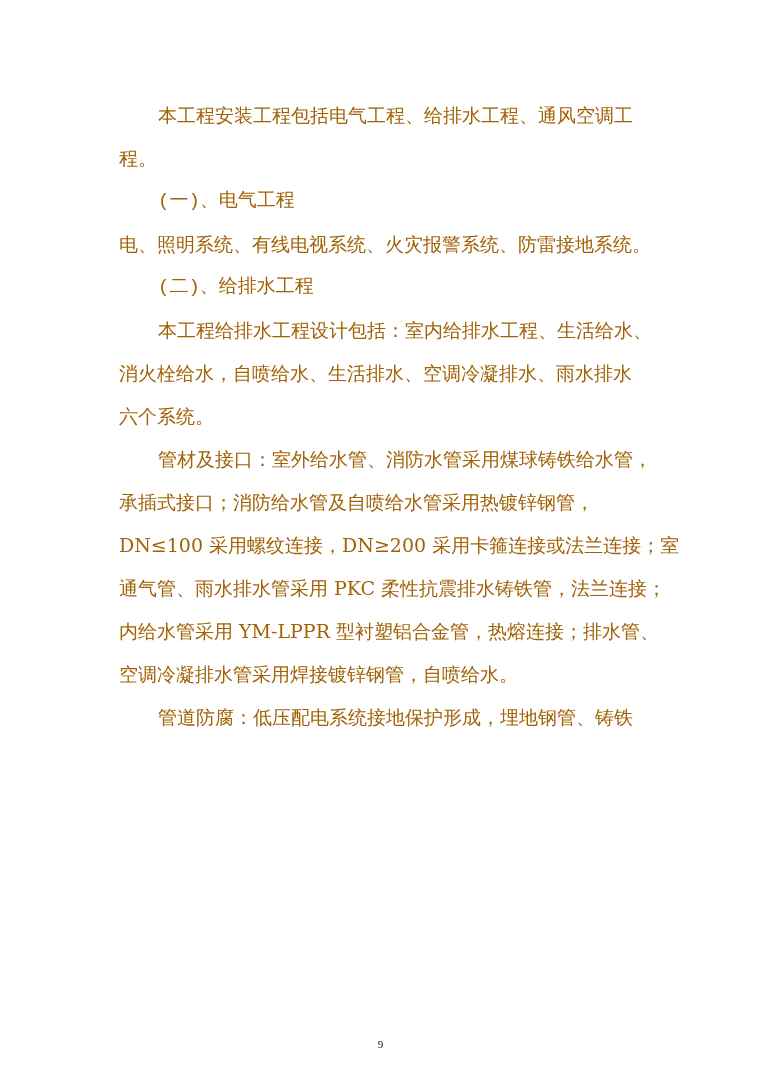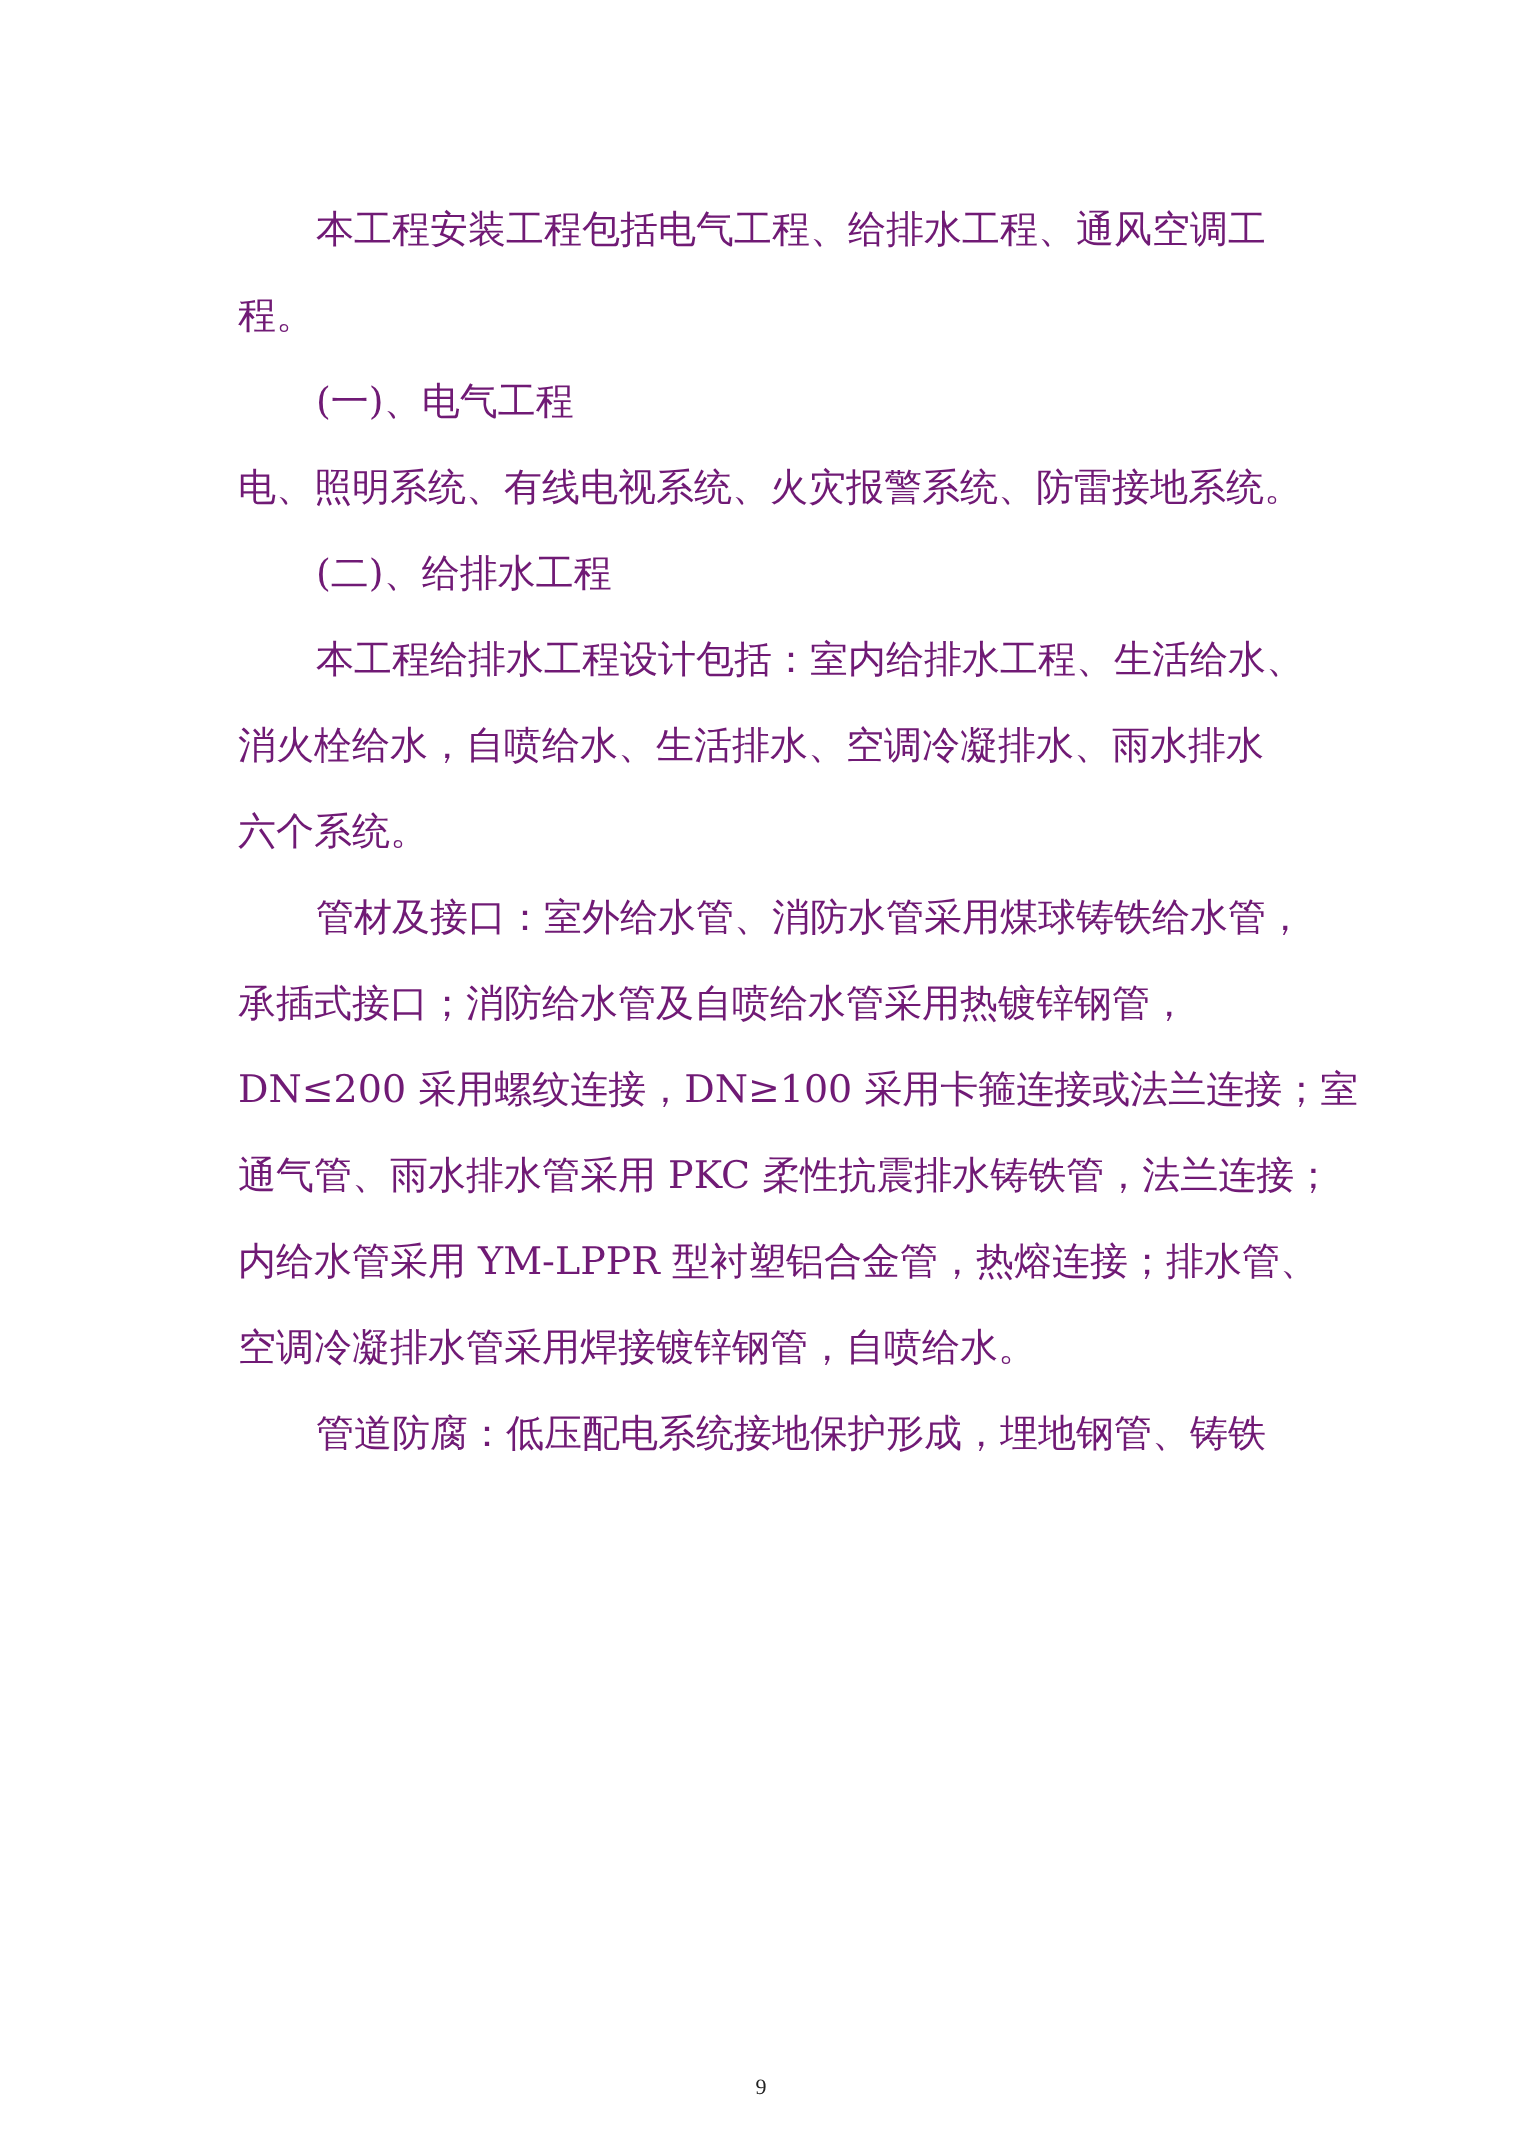--- a/index.html
+++ b/index.html
@@ -1,24 +1,24 @@
 <!DOCTYPE html>
 <html><head>
   <meta charset="utf-8">
   <style>
     html, body { margin: 0; padding: 0; background: #ffffff; }
     body { width: 761px; height: 1077px; position: relative; overflow: hidden; }
     .page {
       position: absolute; left: 119px; top: 94px; width: 522px;
       font-family: "DejaVu Serif", "Liberation Serif", serif;
-      font-size: 19px; color: #701a75; line-height: 43px;
+      font-size: 19px; color: #a16207; line-height: 43px;
     }
     .para { margin: 0; text-align: justify; text-align-last: left; }
     .indent { text-indent: 39px; }
-    .heading { margin: 0; text-indent: 39px; }
+    .heading { margin: 0; text-indent: 39px; font-family: Liberation Mono, monospace; }
     .line { display: block; white-space: nowrap; }
     .page-number {
       position: absolute; left: 0; width: 761px; top: 1038px; text-align: center;
       font-family: "Liberation Serif", serif; font-size: 11px; color: #222;
     }
   </style>
 </head>
 <body>
 
 <div class="page">
@@ -36,21 +36,21 @@
     <span class="line">(二)、给排水工程</span>
   </div>
   <div class="para indent">
     <span class="line">本工程给排水工程设计包括：室内给排水工程、生活给水、</span>
     <span class="line" style="text-indent:0">消火栓给水，自喷给水、生活排水、空调冷凝排水、雨水排水</span>
     <span class="line" style="text-indent:0">六个系统。</span>
   </div>
   <div class="para indent">
     <span class="line">管材及接口：室外给水管、消防水管采用煤球铸铁给水管，</span>
     <span class="line" style="text-indent:0">承插式接口；消防给水管及自喷给水管采用热镀锌钢管，</span>
-    <span class="line" style="text-indent:0">DN≤200 采用螺纹连接，DN≥100 采用卡箍连接或法兰连接；室</span>
+    <span class="line" style="text-indent:0">DN≤100 采用螺纹连接，DN≥200 采用卡箍连接或法兰连接；室</span>
     <span class="line" style="text-indent:0">通气管、雨水排水管采用 PKC 柔性抗震排水铸铁管，法兰连接；</span>
     <span class="line" style="text-indent:0">内给水管采用 YM-LPPR 型衬塑铝合金管，热熔连接；排水管、</span>
     <span class="line" style="text-indent:0">空调冷凝排水管采用焊接镀锌钢管，自喷给水。</span>
   </div>
   <div class="para indent">
     <span class="line">管道防腐：低压配电系统接地保护形成，埋地钢管、铸铁</span>
   </div>
 </div>
 
 <div class="page-number">9</div>

